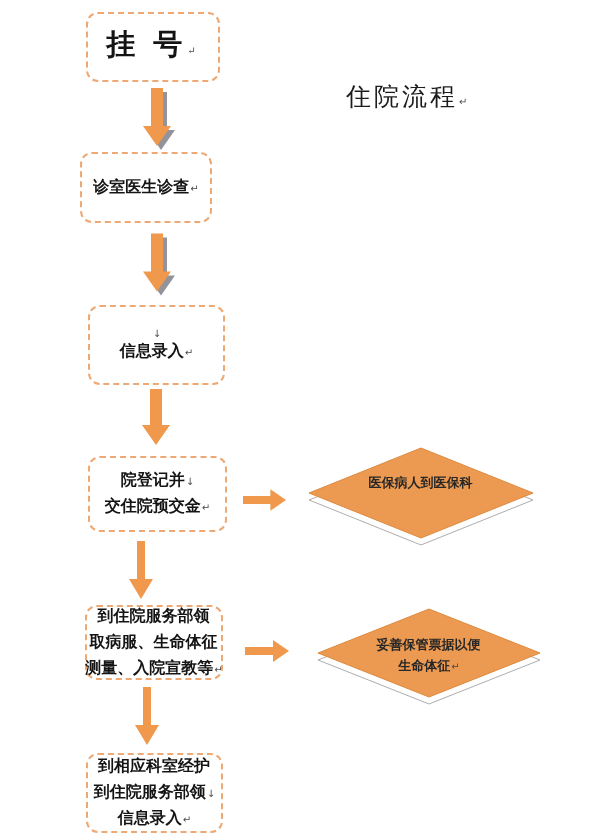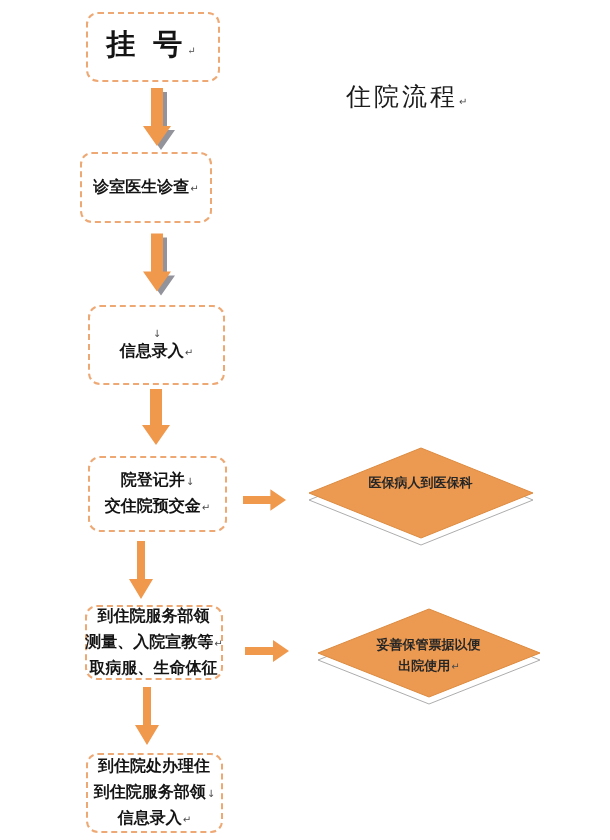--- a/index.html
+++ b/index.html
@@ -133,57 +133,57 @@
     <svg width="26" height="60" viewBox="0 0 26 60">
       <polygon points="9,0 17,0 17,38 25,38 13,58 1,38 9,38" fill="#F0984C"></polygon>
     </svg>
   </div>
 
   <div class="pbox" id="box-service">
     <div class="line">
       <span>到住院服务部领</span><span class="mark"></span>
     </div>
     <div class="line">
-      <span>测量、入院宣教等</span><span class="mark">↵</span>
+      <span>取病服、生命体征</span><span class="mark"></span>
     </div>
     <div class="line">
-      <span>取病服、生命体征</span><span class="mark"></span>
+      <span>测量、入院宣教等</span><span class="mark">↵</span>
     </div>
   </div>
 
   <div class="arrow" id="arrow-right-2">
     <svg width="45" height="22" viewBox="0 0 45 22">
       <polygon points="0,7 28,7 28,0 44,11 28,22 28,15 0,15" fill="#F0984C"></polygon>
     </svg>
   </div>
 
   <div class="diamond" id="diamond-receipts">
     <svg width="224" height="97" viewBox="0 0 224 97">
       <polygon points="112,8 223,52 112,96 1,52" fill="#ffffff" stroke="#ADADAD" stroke-width="1"></polygon>
       <polygon points="112,1 223,45 112,89 1,45" fill="#EC9A52" stroke="#DD8B40" stroke-width="1"></polygon>
     </svg>
     <div class="diamond-text">
       <div class="line">
         <span>妥善保管票据以便</span><span class="mark"></span>
       </div>
       <div class="line">
-        <span>出院使用</span><span class="mark">↵</span>
+        <span>生命体征</span><span class="mark">↵</span>
       </div>
     </div>
   </div>
 
   <div class="arrow" id="arrow-5">
     <svg width="26" height="60" viewBox="0 0 26 60">
       <polygon points="9,0 17,0 17,38 25,38 13,58 1,38 9,38" fill="#F0984C"></polygon>
     </svg>
   </div>
 
   <div class="pbox" id="box-ward">
     <div class="line">
-      <span>到住院处办理住</span><span class="mark"></span>
+      <span>到相应科室经护</span><span class="mark"></span>
     </div>
     <div class="line">
       <span>到住院服务部领</span><span class="mark">↓</span>
     </div>
     <div class="line">
       <span>信息录入</span><span class="mark">↵</span>
     </div>
   </div>
 
 </div>

